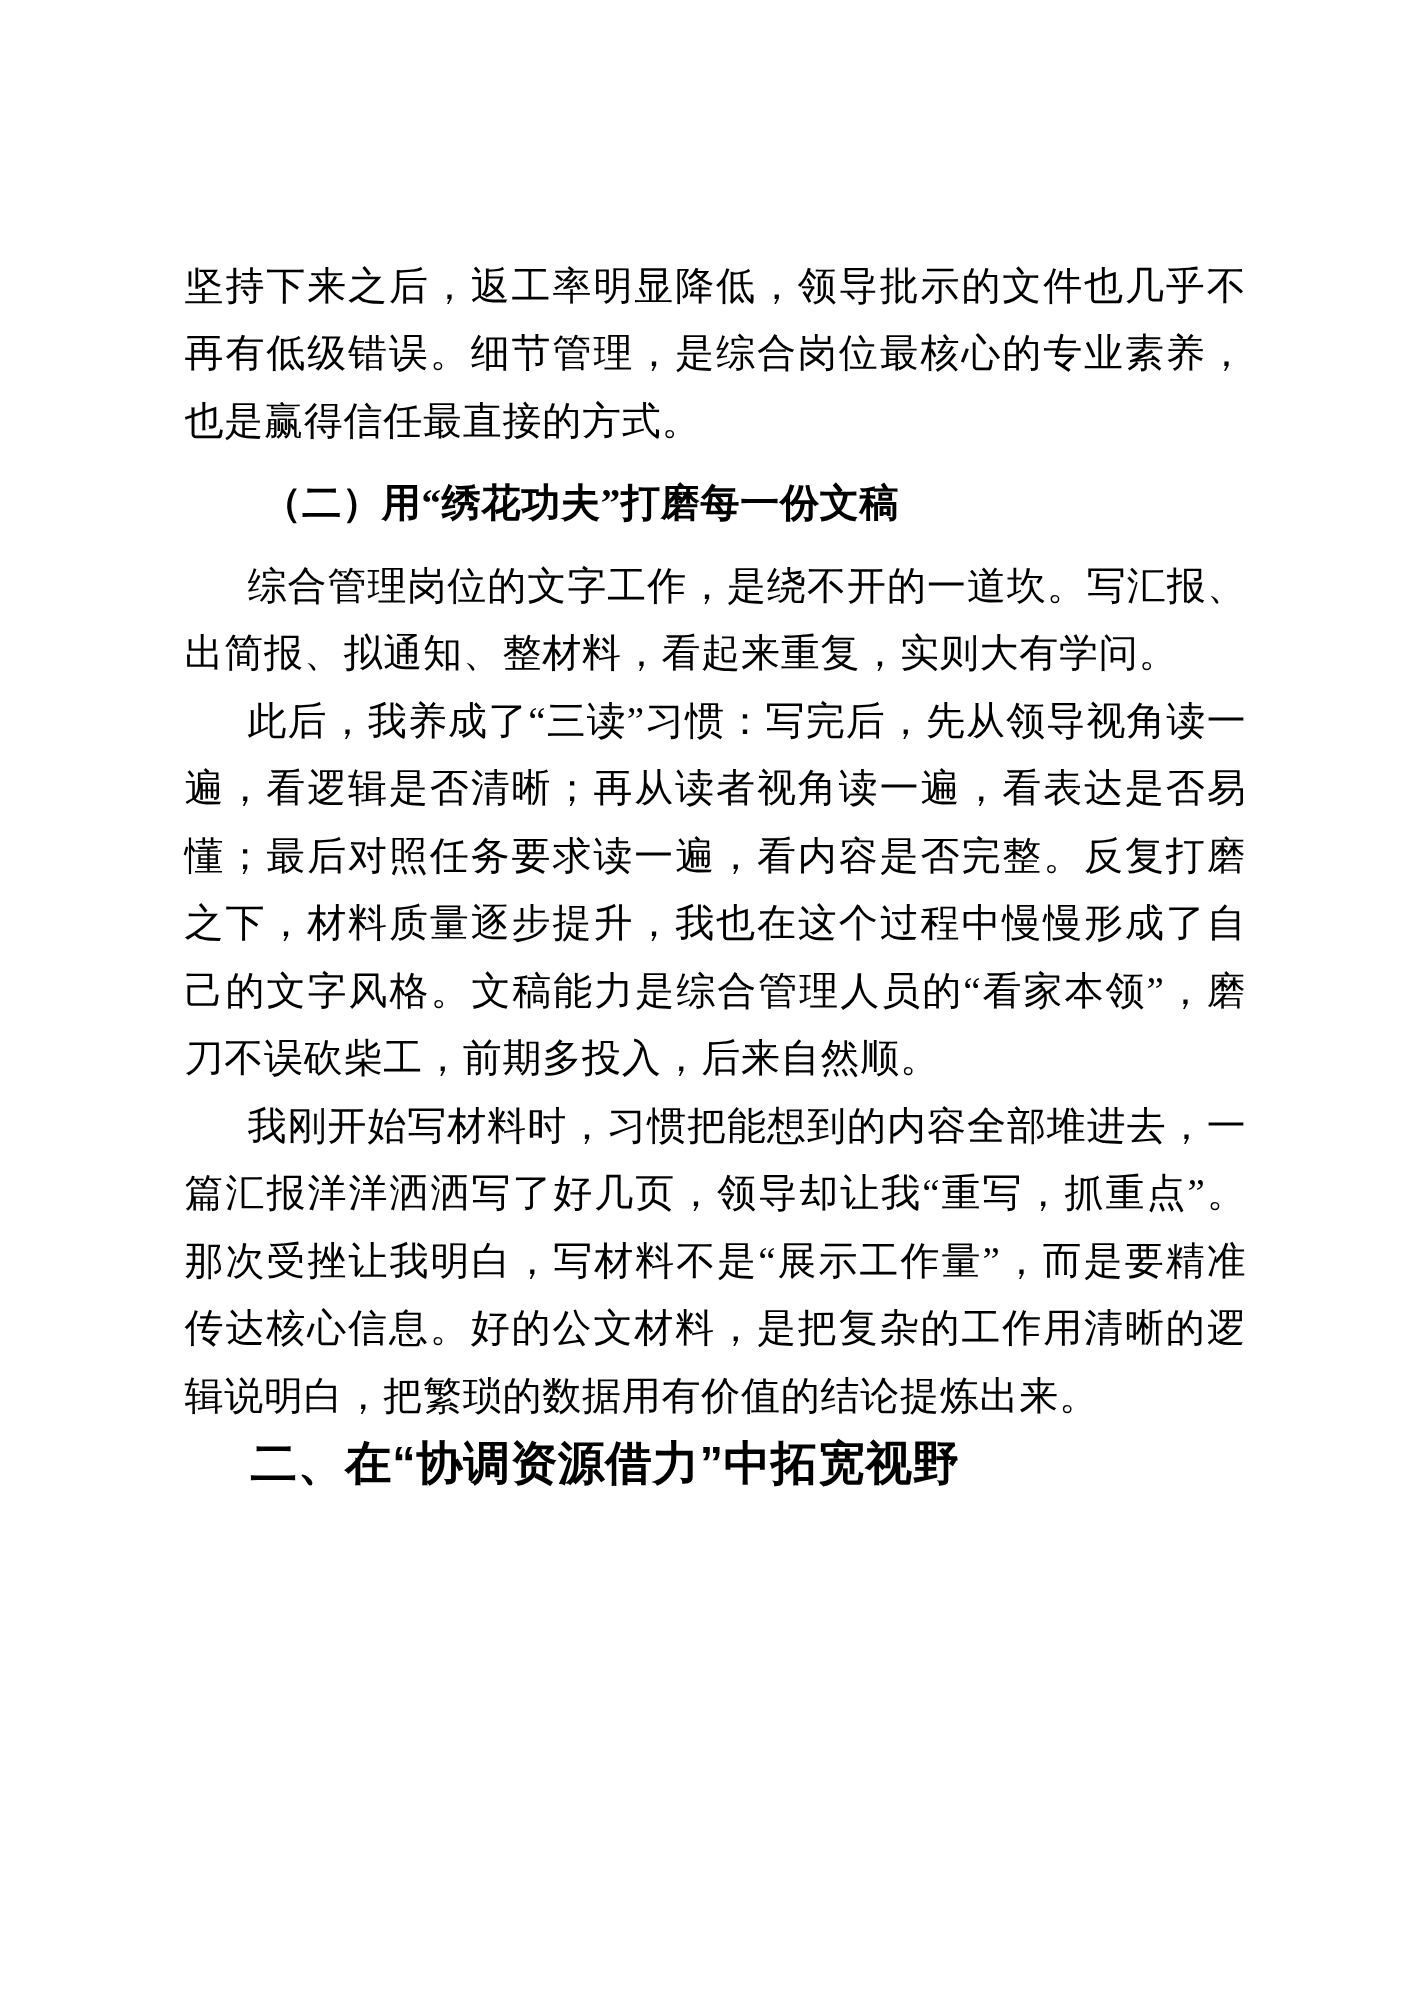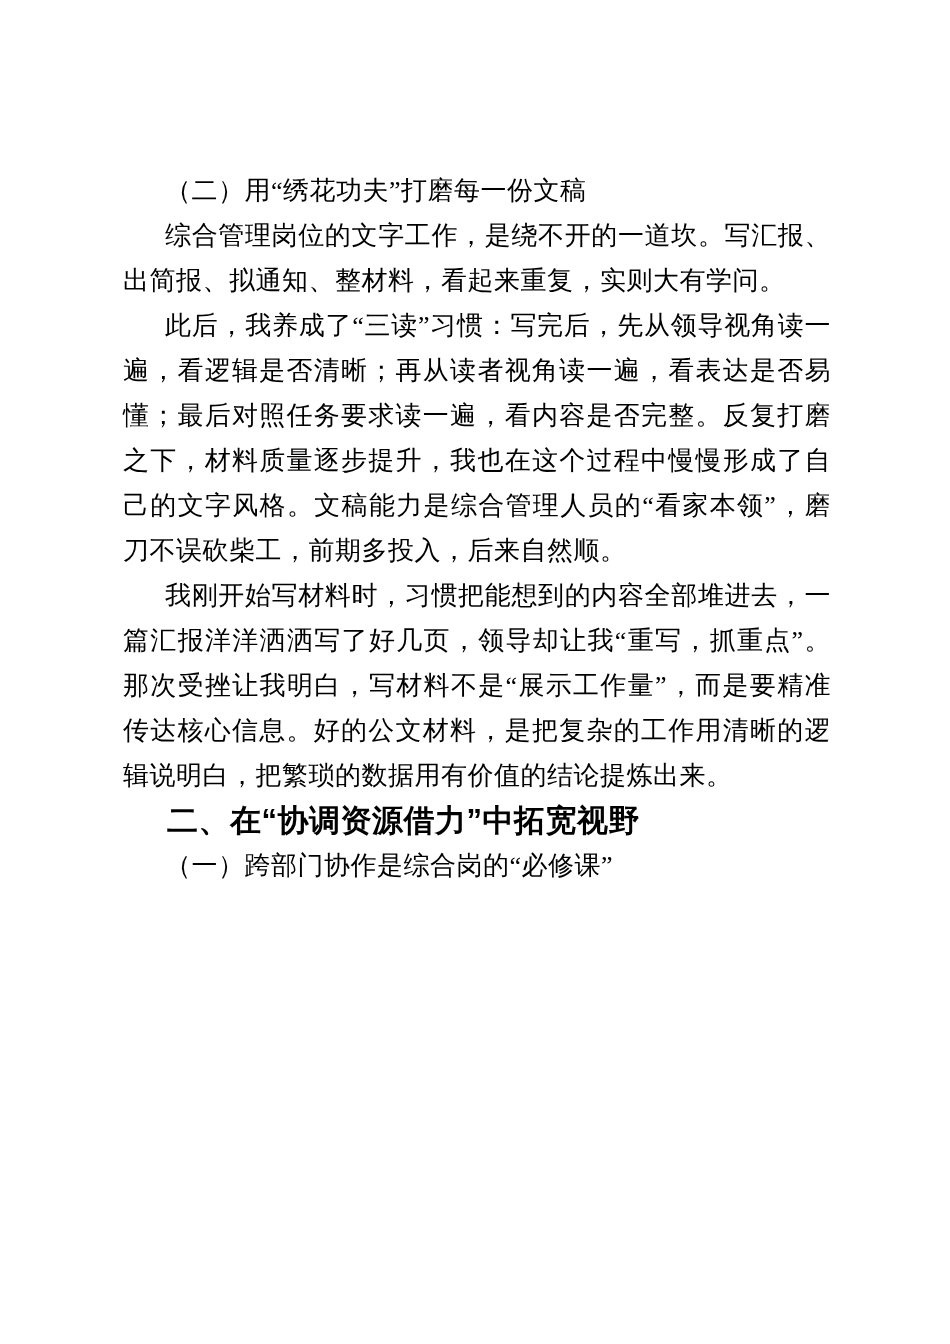--- a/index.html
+++ b/index.html
@@ -41,45 +41,45 @@
     padding: 0;
     font-size: 31px;
     line-height: 45px;
     font-weight: 700;
     text-indent: 44px;
     font-family: "Liberation Sans", sans-serif;
     letter-spacing: 0.5px;
     word-break: break-all;
   }
   .heading-l2 {
-    margin: 0;
+    margin: 10px;
     padding: 0;
     font-size: 26px;
     line-height: 45px;
-    font-weight: 400;
+    font-weight: 700;
     text-indent: 42px;
     font-family: "Liberation Serif", serif;
     letter-spacing: 0.5px;
     word-break: break-all;
   }
 </style>
 </head>
 <body>
 
 <div class="page">
   <div class="content">
 
+    <p class="para">坚持下来之后，返工率明显降低，领导批示的文件也几乎不再有低级错误。细节管理，是综合岗位最核心的专业素养，也是赢得信任最直接的方式。</p>
 
     <p class="heading-l2">（二）用“绣花功夫”打磨每一份文稿</p>
 
     <p class="para indent">综合管理岗位的文字工作，是绕不开的一道坎。写汇报、出简报、拟通知、整材料，看起来重复，实则大有学问。</p>
 
     <p class="para indent">此后，我养成了“三读”习惯：写完后，先从领导视角读一遍，看逻辑是否清晰；再从读者视角读一遍，看表达是否易懂；最后对照任务要求读一遍，看内容是否完整。反复打磨之下，材料质量逐步提升，我也在这个过程中慢慢形成了自己的文字风格。文稿能力是综合管理人员的“看家本领”，磨刀不误砍柴工，前期多投入，后来自然顺。</p>
 
     <p class="para indent">我刚开始写材料时，习惯把能想到的内容全部堆进去，一篇汇报洋洋洒洒写了好几页，领导却让我“重写，抓重点”。那次受挫让我明白，写材料不是“展示工作量”，而是要精准传达核心信息。好的公文材料，是把复杂的工作用清晰的逻辑说明白，把繁琐的数据用有价值的结论提炼出来。</p>
 
     <p class="heading-l1">二、在“协调资源借力”中拓宽视野</p>
 
-    <p class="heading-l2">（一）跨部门协作是综合岗的“必修课”</p>
 
 
   </div>
 </div>
 
 </body></html>

